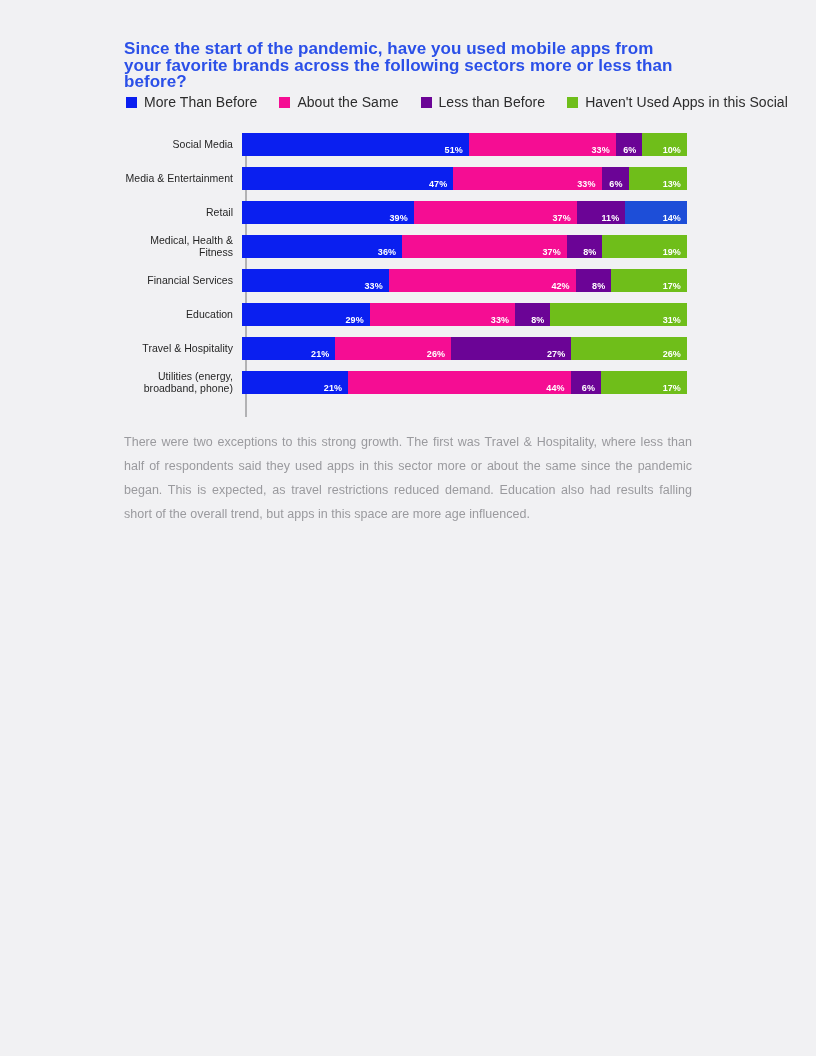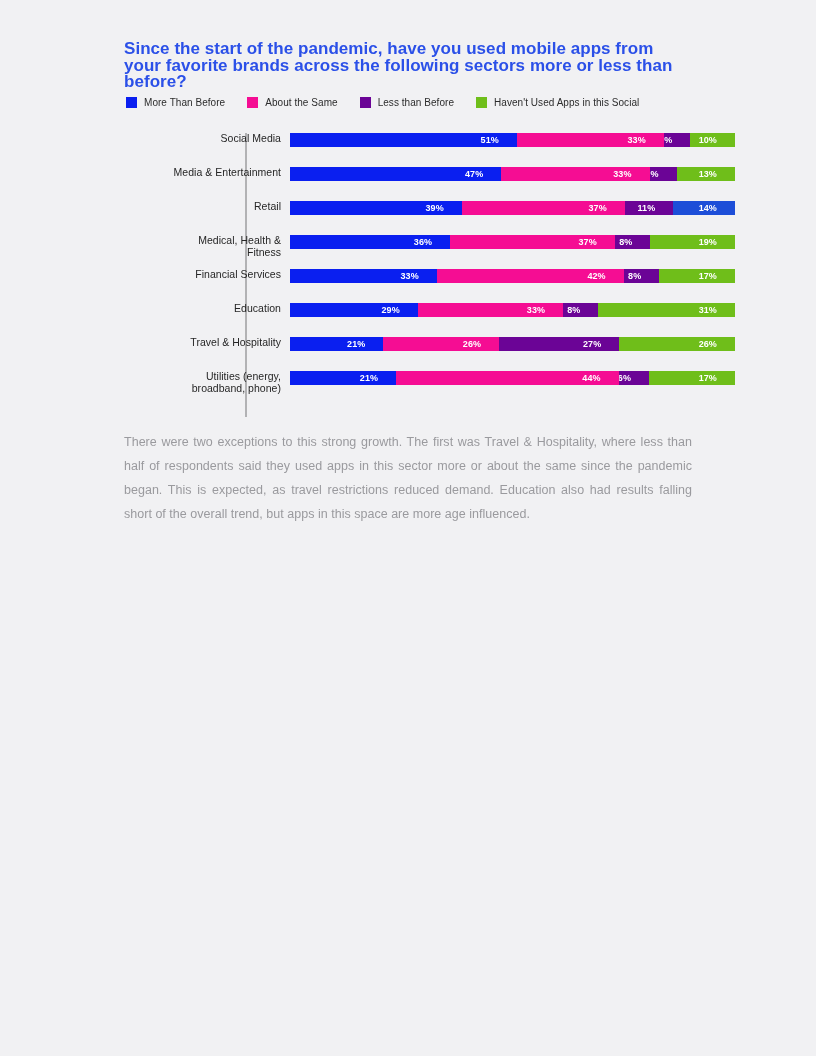--- a/index.html
+++ b/index.html
@@ -48,21 +48,21 @@
     align-items: center;
     margin-right: 22px;
   }
   .legend-swatch {
     width: 11px;
     height: 11px;
     margin-right: 7px;
     flex: 0 0 auto;
   }
   .legend-label {
-    font-size: 10px;
+    font-size: 14px;
     color: #2c2c2c;
     white-space: nowrap;
     letter-spacing: 0.05px;
   }
 
   
   .chart {
     position: absolute;
     left: 124px;
     top: 133px;
@@ -81,21 +81,21 @@
     position: absolute;
     left: 0;
     top: 0;
     width: 570px;
   }
   .row {
     position: relative;
     height: 23px;
     margin-bottom: 11px;
     display: flex;
-    margin-left: 48px;
+    align-items: center;
   }
   .row-label {
     width: 116px;
     flex: 0 0 116px;
     text-align: right;
     padding-right: 7px;
     box-sizing: border-box;
     font-size: 10.5px;
     line-height: 11.5px;
     color: #262626;
@@ -104,26 +104,26 @@
   .bar {
     position: relative;
     height: 23px;
     width: 445px;
     flex: 0 0 445px;
     margin-left: 2px;
     display: flex;
     overflow: hidden;
   }
   .seg {
-    height: 14px;
+    height: 33px;
     display: flex;
     align-items: center;
     justify-content: flex-end;
     box-sizing: border-box;
-    padding-right: 18px;
+    padding-right: 6px;
     overflow: hidden;
   }
   .seg-label {
     font-size: 9px;
     font-weight: bold;
     color: #ffffff;
     white-space: nowrap;
     letter-spacing: 0.1px;
   }
 

